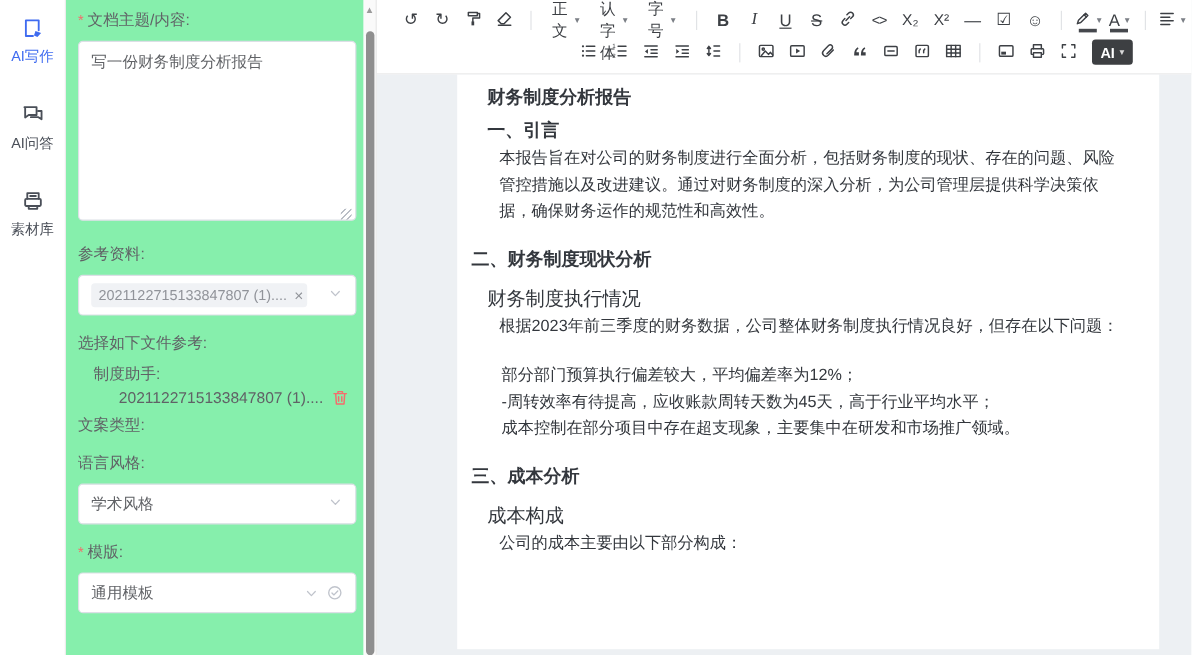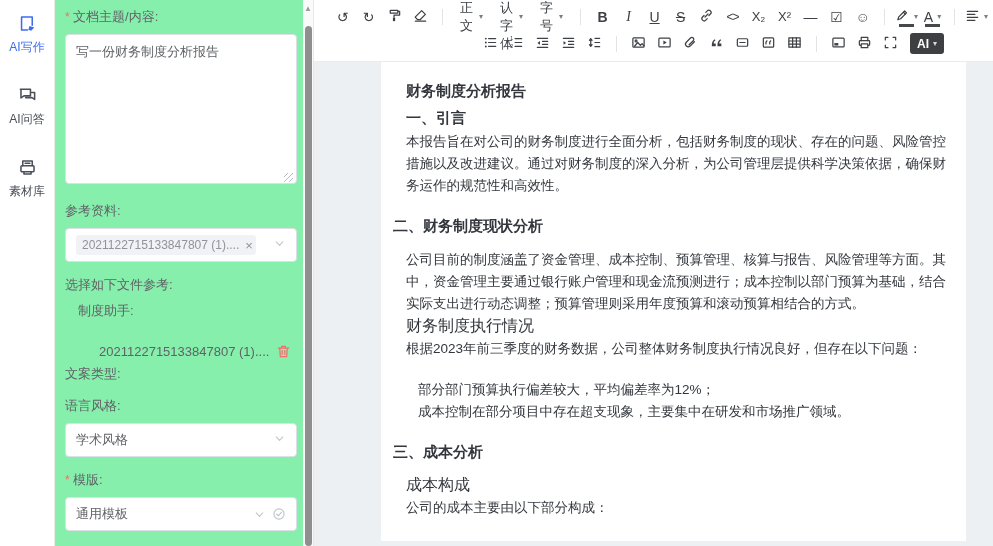--- a/index.html
+++ b/index.html
@@ -24,21 +24,21 @@
   textarea.topic { width:100%; height:150px; resize:none; border:1px solid #dcdfe6; border-radius:4px;
     padding:8px 10px; font-size:13px; color:#606266; font-family:inherit; outline:none; background:#fff; }
   .ta-wrap::after { content:""; position:absolute; right:4px; bottom:6px; width:9px; height:9px;
     background:repeating-linear-gradient(135deg, transparent 0 2.5px, #b9bec6 2.5px 3.5px); }
   .select { border:1px solid #dcdfe6; border-radius:4px; height:34px; display:flex; align-items:center;
     padding:0 10px; font-size:13px; color:#606266; background:#fff; cursor:pointer; position:relative; }
   .select .chev { margin-left:auto; color:#c0c4cc; }
   .tag { background:#f0f2f5; border-radius:3px; padding:3px 6px; font-size:12px; color:#909399;
     display:inline-flex; align-items:center; gap:6px; max-width:180px; white-space:nowrap; }
   .tag .x { color:#909399; font-size:13px; cursor:pointer; line-height:1; }
-  .file-group { font-size:13px; color:#606266; margin:4px 0 24px 13px; }
+  .file-group { font-size:13px; color:#606266; margin:4px 0 3px 13px; }
   .file-row { display:flex; align-items:center; font-size:13px; color:#606266; margin:2px 0 2px 34px; }
   .file-row .trash { margin-left:auto; margin-right:6px; color:#f56c6c; width:15px; height:15px; cursor:pointer; }
   .icons-right { margin-left:auto; display:flex; align-items:center; gap:6px; color:#c0c4cc; }
 
   
   .pscroll { width:11px; flex:none; background:#fafafa; border-right:1px solid #e8e8e8; position:relative; }
   .pscroll .up { position:absolute; top:4px; left:1px; font-size:8px; color:#9b9b9b; }
   .pscroll .thumb { position:absolute; top:26px; bottom:0; left:2px; width:7px; background:#8f8f8f; border-radius:4px; }
 
   
@@ -63,23 +63,23 @@
   .uline::after { content:""; position:absolute; left:5px; right:5px; bottom:2px; height:2.5px; background:#45484d; }
   .tb-ai { background:#3d3f42; color:#fff; border:none; border-radius:3px; height:21px; padding:0 7px;
     display:inline-flex; align-items:center; gap:4px; font-size:12px; font-weight:700; cursor:pointer;
     margin-left:6px; font-family:inherit; }
   .tb-ai .crt { color:#d8d8d8; }
 
   
   .canvas { flex:1; position:relative; overflow:hidden; padding:0 28px 5px 67px; }
   .page { background:#fff; width:585px; height:100%; padding:8px 14px 10px 25px; color:#33373d; }
   .doc-h1 { font-size:15px; font-weight:700; margin:8px 0 3px; }
-  .doc-h1.title { margin-top:12px; }
+  .doc-h1.title { margin-top:2px; }
   .doc-h1b { font-size:15px; font-weight:700; margin:20px 0 13px -13px; }
-  .doc-p,.doc-p1 { font-size:13.5px; line-height:22px; margin:1px 0; }
+  .doc-p,.doc-p1 { font-size:13.5px; line-height:22px; margin:1px 10px; }
   .doc-p2 { font-size:13.5px; line-height:22px; margin-left:12px; }
   .doc-p2.gap { margin-top:19px; }
 
   svg.ic { stroke:currentColor; fill:none; stroke-width:1.3; stroke-linecap:round; stroke-linejoin:round; }
 </style>
 </head>
 <body>
 
 <svg width="0" height="0" style="position:absolute">
   <defs>
@@ -453,24 +453,24 @@
             <span class="crt">▾</span>
           </button>
         </div>
     </div>
     <div class="canvas">
       <div class="page" id="doc-page">
           <div class="doc-h1 title">财务制度分析报告</div>
           <div class="doc-h1">一、引言</div>
           <div class="doc-p">本报告旨在对公司的财务制度进行全面分析，包括财务制度的现状、存在的问题、风险管控措施以及改进建议。通过对财务制度的深入分析，为公司管理层提供科学决策依据，确保财务运作的规范性和高效性。</div>
           <div class="doc-h1b">二、财务制度现状分析</div>
-          <div class="doc-p1">公司目前的制度涵盖了资金管理、成本控制、预算管理、核算与报告、风险管理等方面。其中，资金管理主要通过银行账户管理和现金流预测进行；成本控制以部门预算为基础，结合实际支出进行动态调整；预算管理则采用年度预算和滚动预算相结合的方式。</div>
           <div class="doc-h2">财务制度执行情况</div>
           <div class="doc-p1">根据2023年前三季度的财务数据，公司整体财务制度执行情况良好，但存在以下问题：</div>
           <div class="doc-p2 gap">部分部门预算执行偏差较大，平均偏差率为12%；</div>
+          <div class="doc-p2">-周转效率有待提高，应收账款周转天数为45天，高于行业平均水平；</div>
           <div class="doc-p2">成本控制在部分项目中存在超支现象，主要集中在研发和市场推广领域。</div>
           <div class="doc-h1b">三、成本分析</div>
           <div class="doc-h2">成本构成</div>
           <div class="doc-p1">公司的成本主要由以下部分构成：</div>
         </div>
 
     </div>
   </div>
 
 </div>

